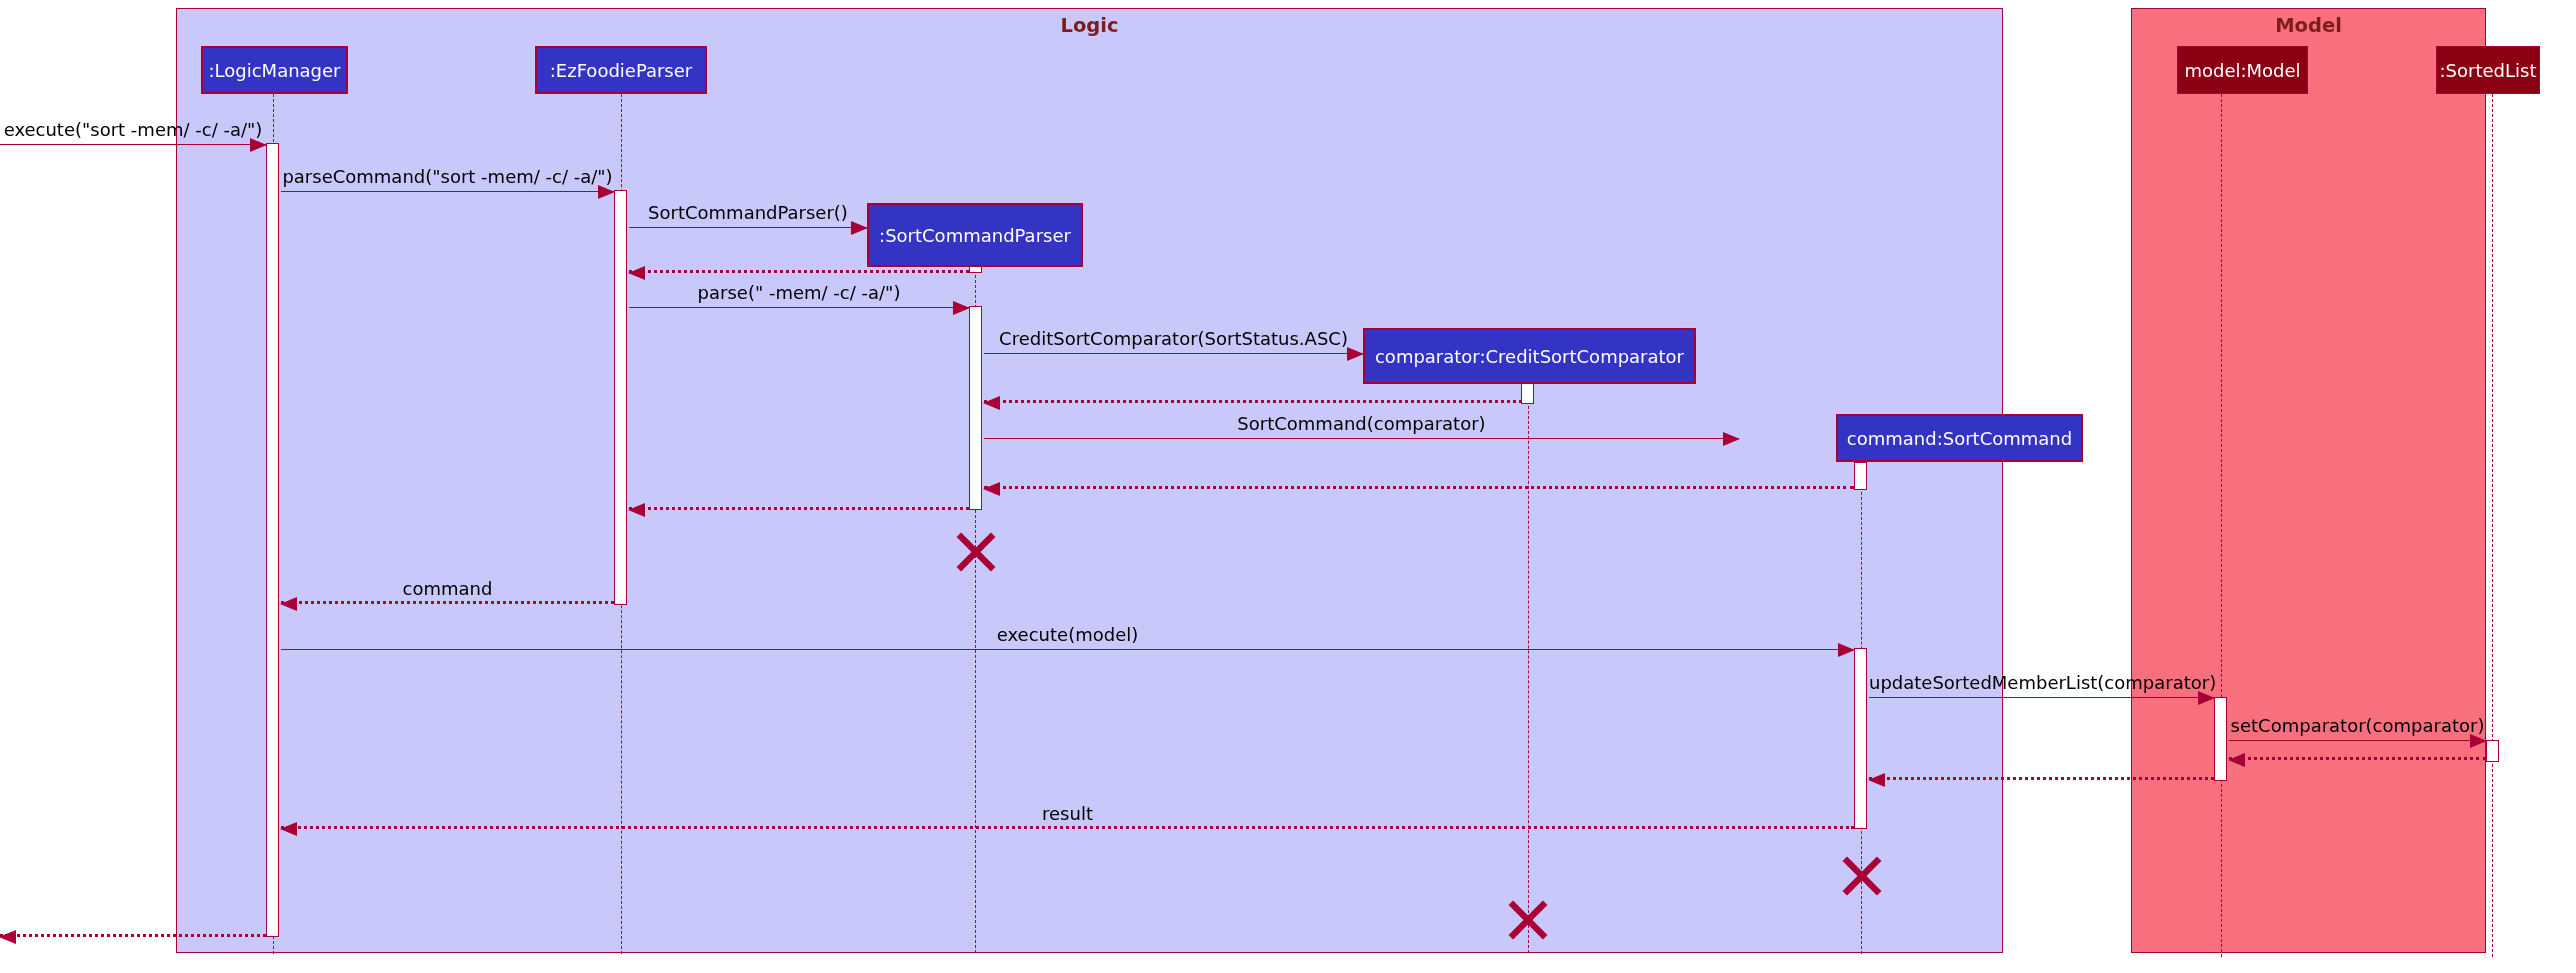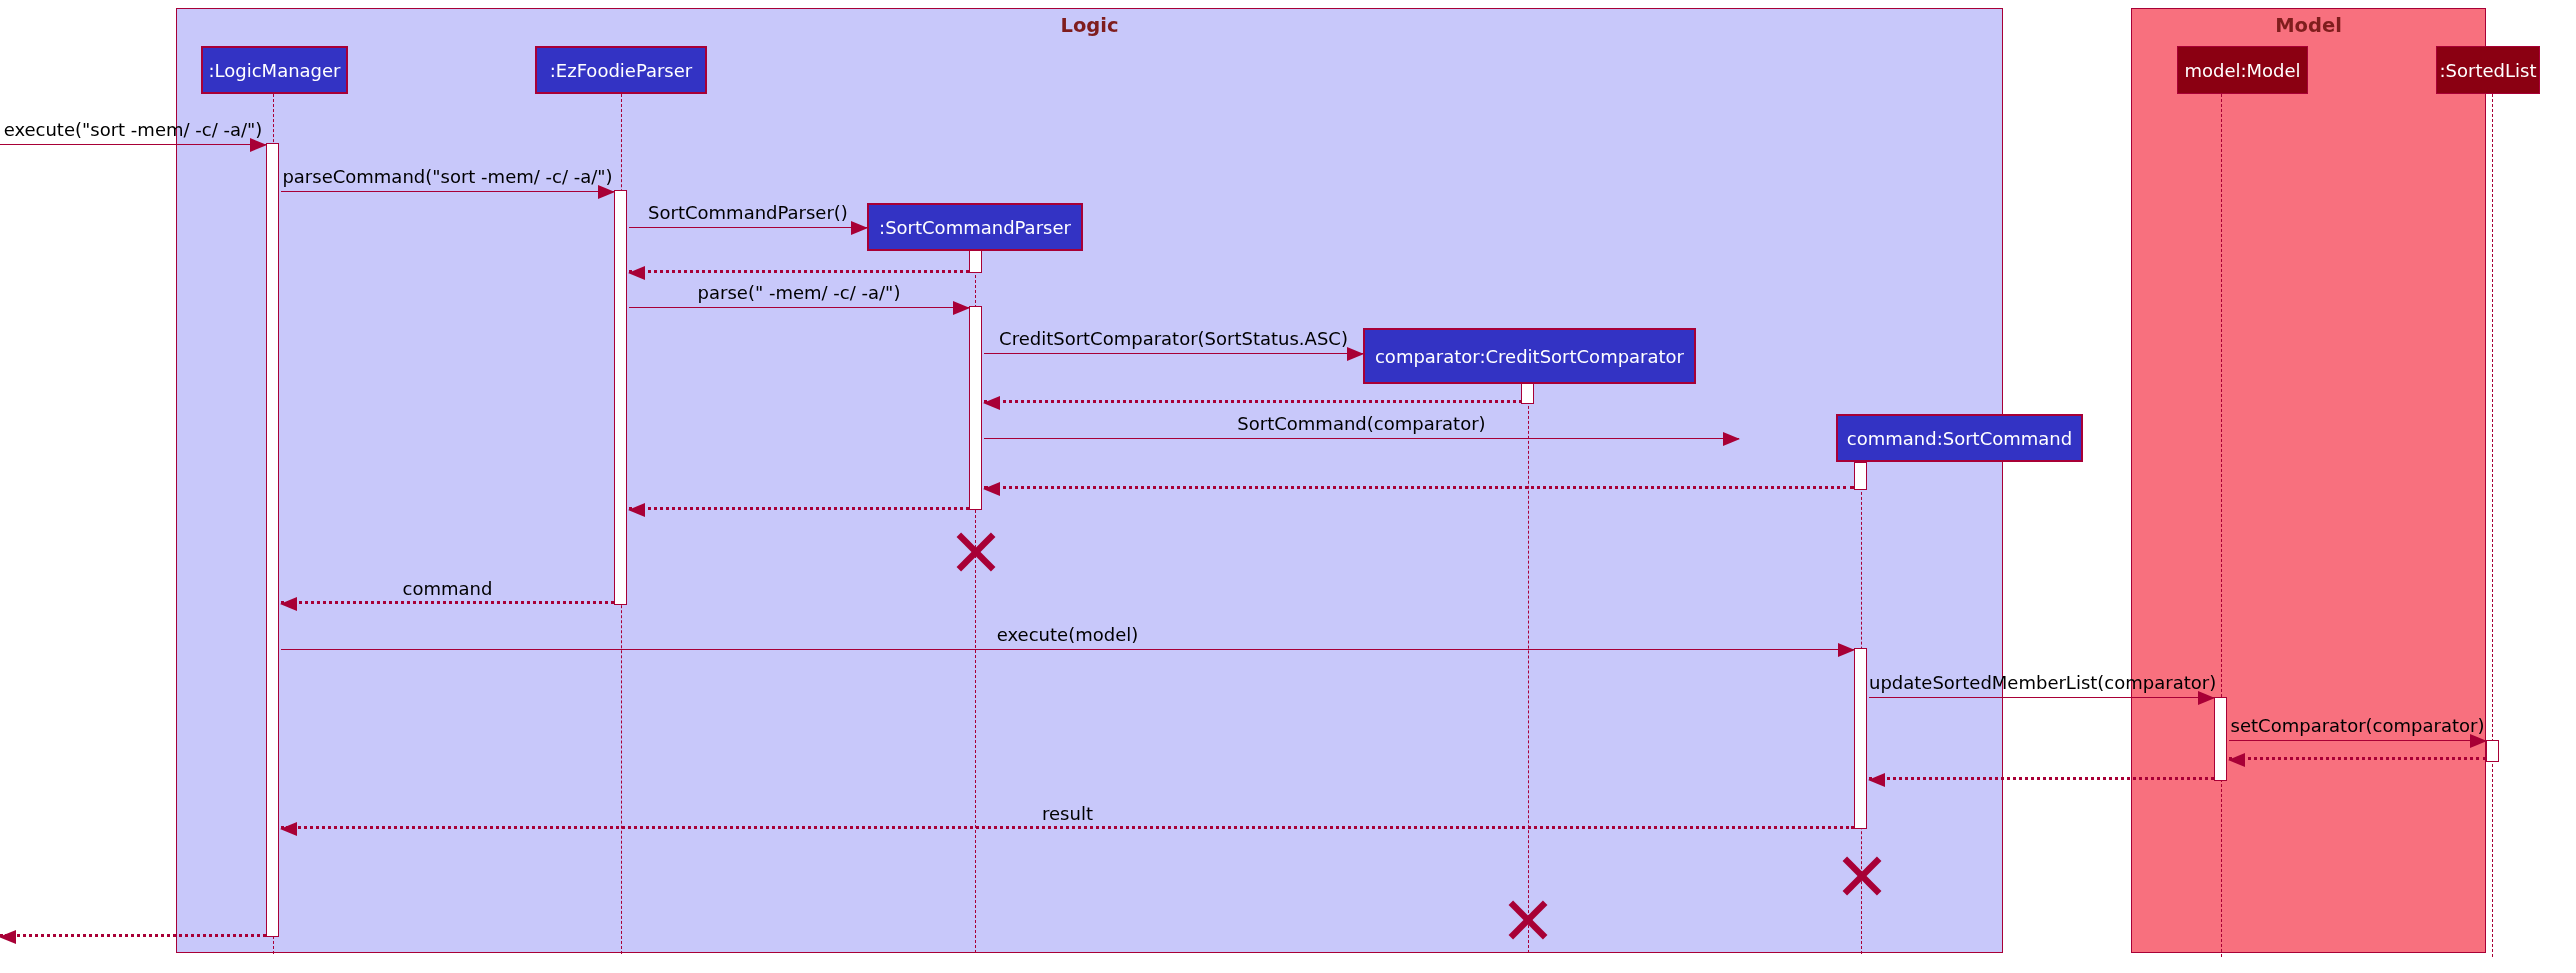--- a/index.html
+++ b/index.html
@@ -77,21 +77,21 @@
   <div class="activation" style="left:969px;top:250px;height:21.4px;"></div>
   <div class="activation" style="left:969px;top:306px;height:202px;"></div>
   <div class="activation" style="left:1521px;top:376px;height:26px;"></div>
   <div class="activation" style="left:1854px;top:462px;height:26px;"></div>
   <div class="activation" style="left:1854px;top:648px;height:179px;"></div>
   <div class="activation" style="left:2214px;top:697px;height:82px;"></div>
   <div class="activation" style="left:2486px;top:740px;height:20px;"></div>
 
   <div class="participant logic" style="left:201px;top:46px;width:147px;height:48px;">:LogicManager</div>
   <div class="participant logic" style="left:535px;top:46px;width:172px;height:48px;">:EzFoodieParser</div>
-  <div class="participant logic" style="left:867px;top:203px;width:216px;height:48px;">:SortCommandParser</div>
+  <div class="participant logic" style="left:867px;top:203px;width:216px;height:64px;">:SortCommandParser</div>
   <div class="participant logic" style="left:1363px;top:328px;width:333px;height:56px;">comparator:CreditSortComparator</div>
   <div class="participant logic" style="left:1836px;top:414px;width:247px;height:48px;">command:SortCommand</div>
   <div class="participant model" style="left:2157px;top:46px;width:131px;height:48px;margin-left:20px;">model:Model</div>
   <div class="participant model" style="left:2436px;top:46px;width:104px;height:48px;">:SortedList</div>
 
   <div class="msg" style="left:0px;top:122px;width:266px;">
     <div class="lbl">execute("sort -mem/ -c/ -a/")</div>
     <div class="line solid"></div>
       <div class="head right"></div>
   </div>

